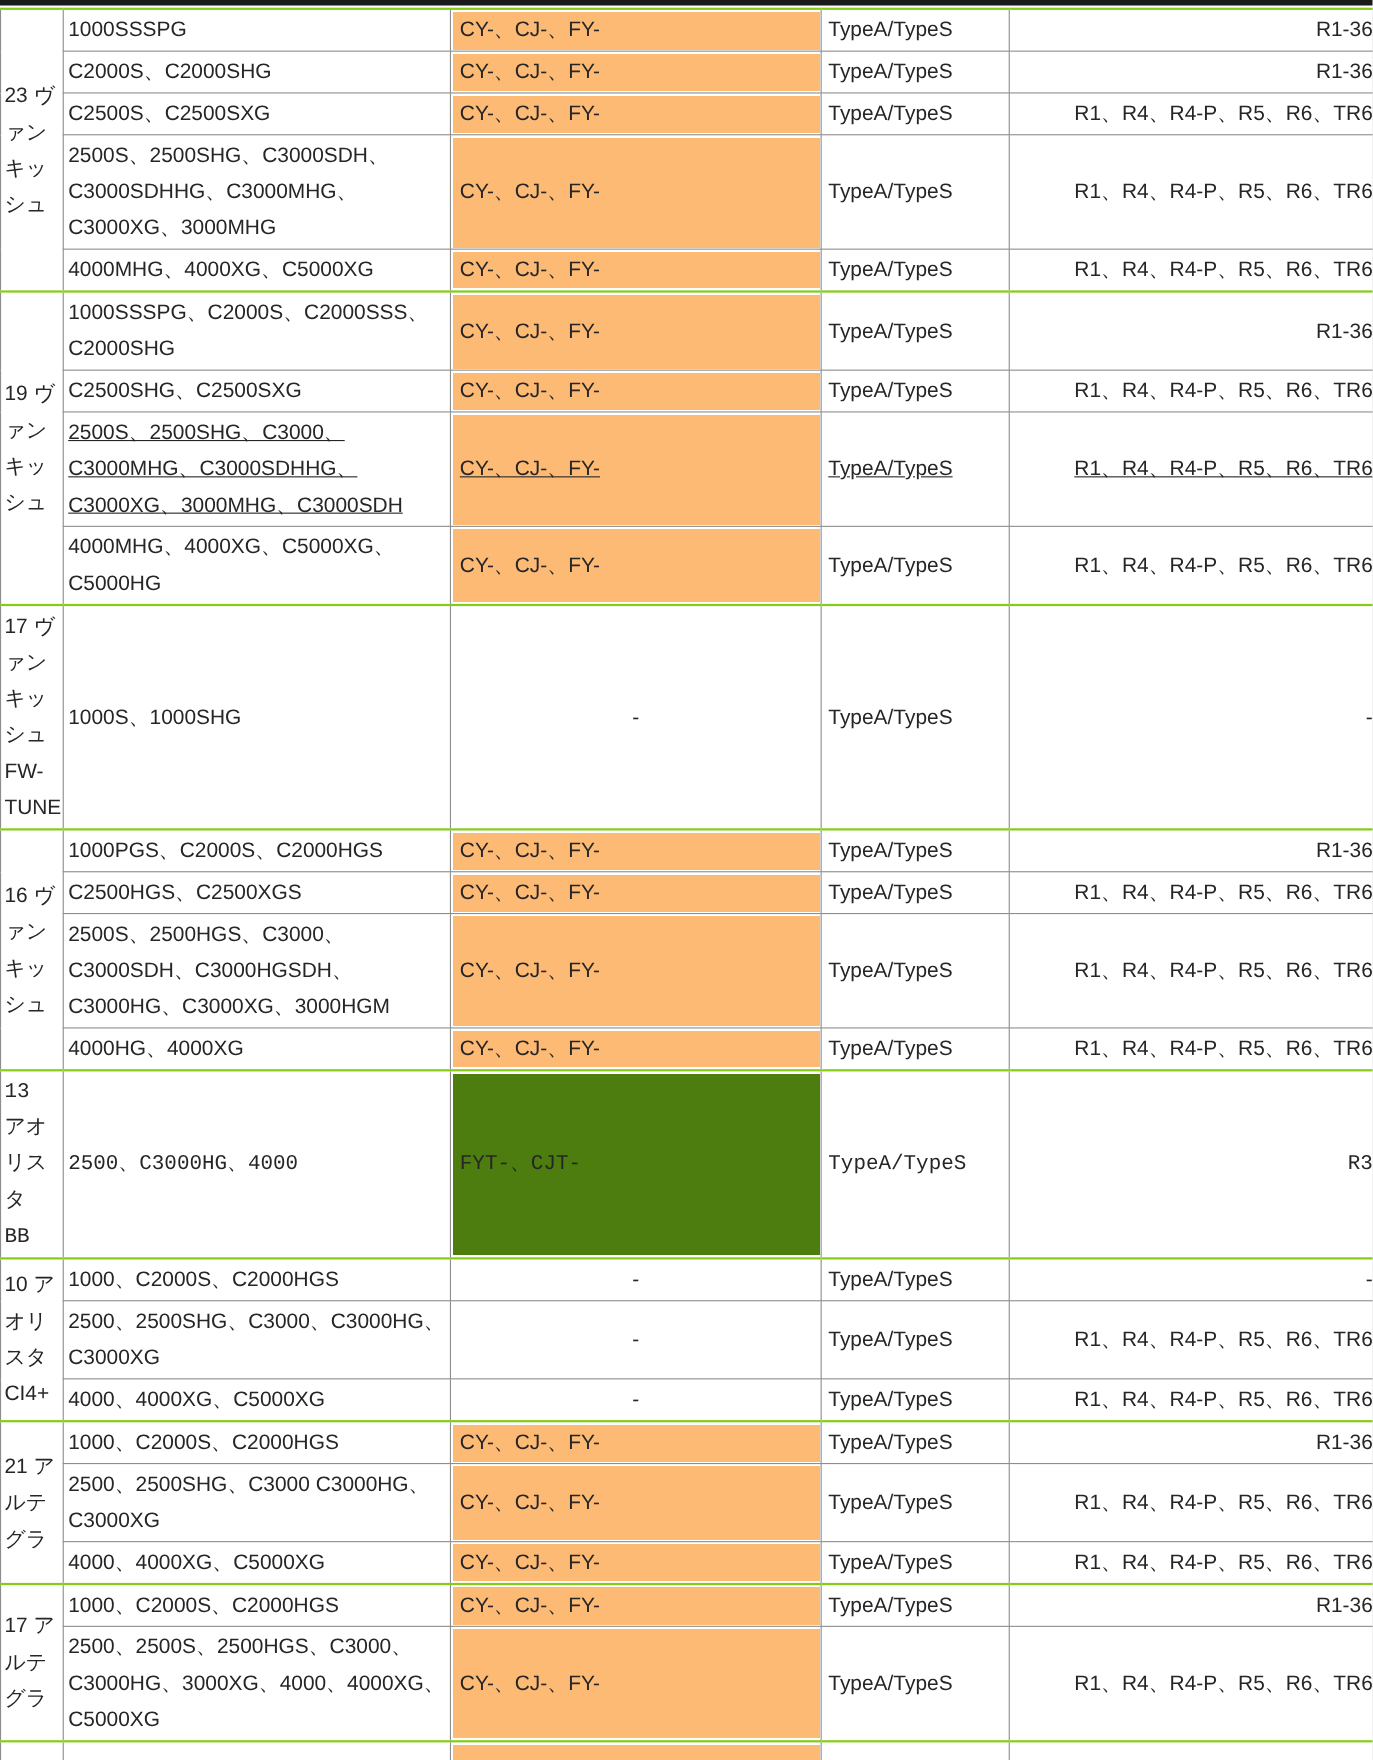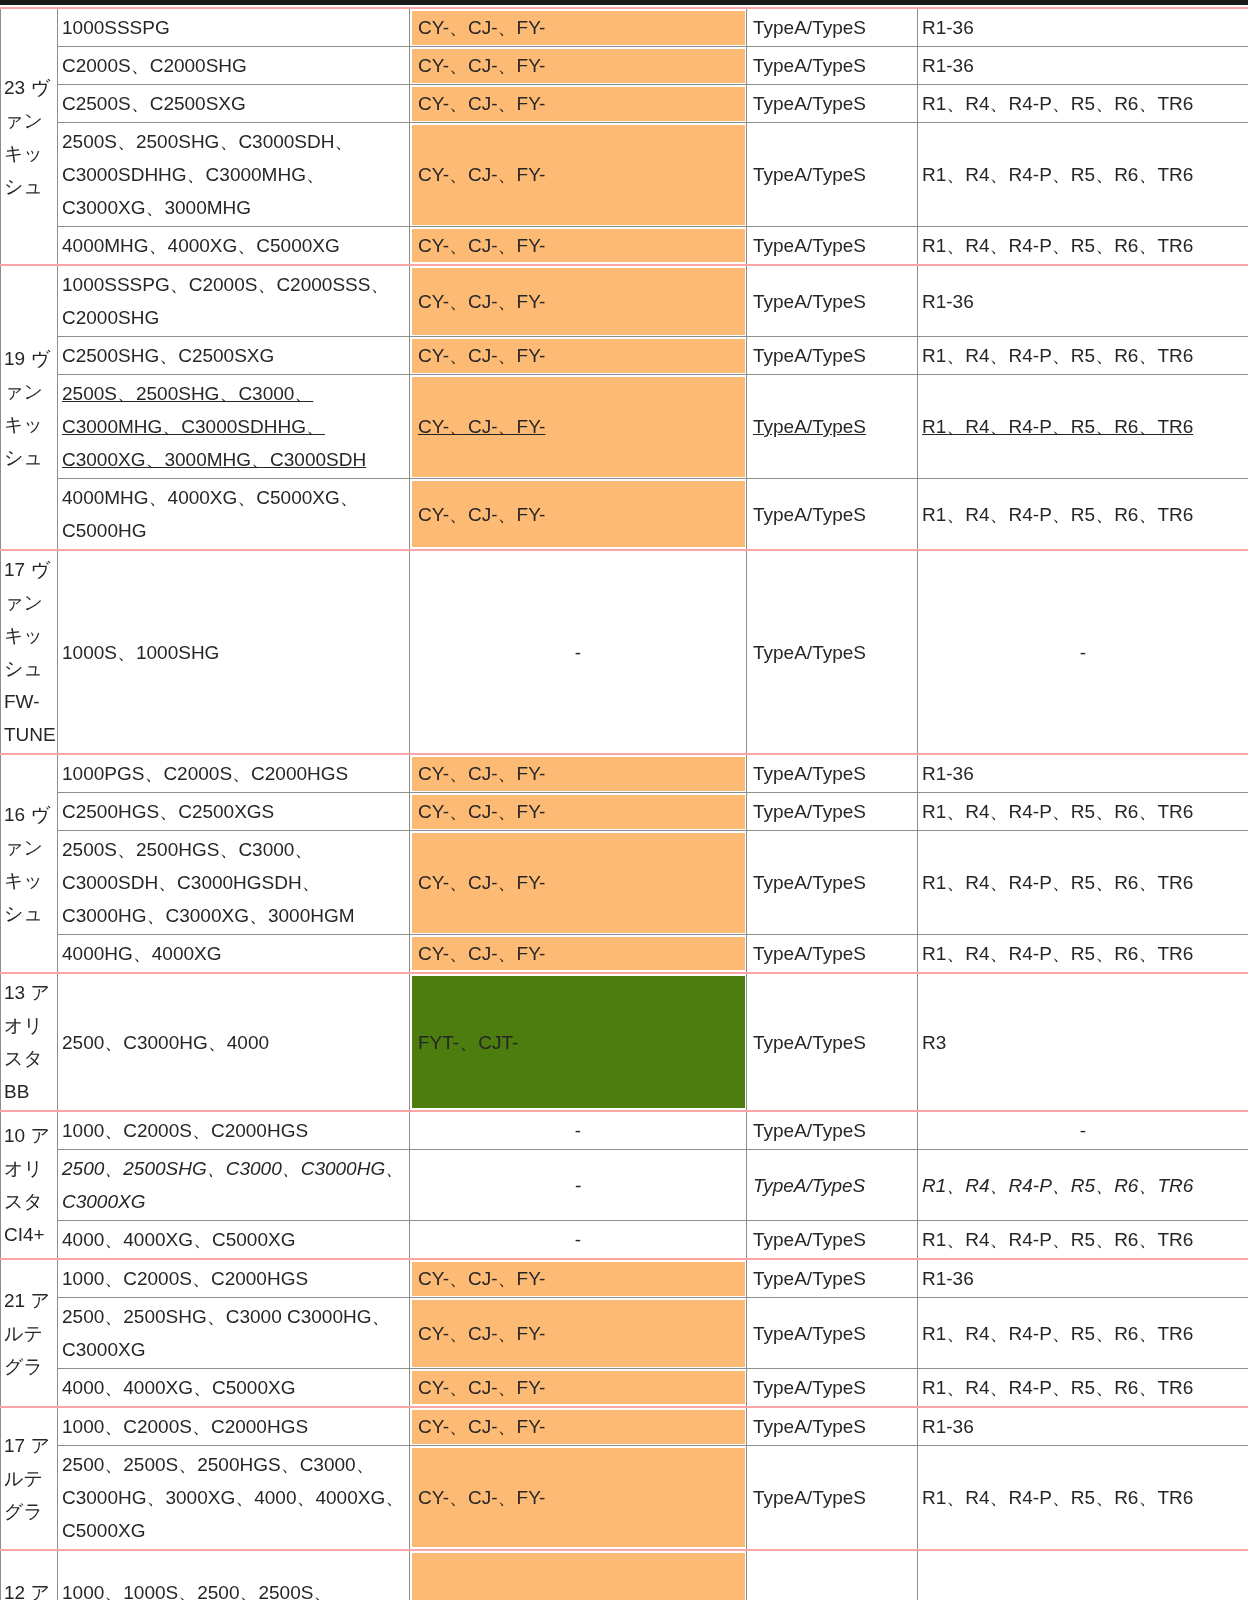--- a/index.html
+++ b/index.html
@@ -1,35 +1,35 @@
 <!DOCTYPE html>
 <html><head>
 <meta charset="utf-8">
 <style>
   html,body { margin:0; padding:0; background:#ffffff; }
   body { font-family:"Liberation Sans","DejaVu Sans",sans-serif; color:#262626; }
   .page { width:1248px; height:1600px; overflow:hidden; background:#fff; position:relative; }
   .top-rule { height:5px; background:#1a1a1a; }
   table.compat { border-collapse:collapse; table-layout:fixed; width:1248px; margin-top:2px; font-size:19px; }
   td { border:1px solid #8d8d8d; vertical-align:middle; overflow:hidden; }
-  tr.section-start > td { border-top:2px solid #fca5a5; }
+  tr.section-start > td { border-top:2px solid #84cc16; }
   td.series {
     padding:2px 1px 2px 3px; line-height:33px;
     word-break:break-word; overflow-wrap:break-word; white-space:normal;
     background:#fff;
   }
   td.models { padding:2px 2px 2px 4px; line-height:33px; word-break:break-word; overflow-wrap:break-word; }
   td.codes { line-height:33px; }
   td.codes.bg-green { background:#fdba74; background-clip:content-box; padding:2px; }
   td.codes.bg-yellow { background:#4d7c0f; background-clip:content-box; padding:2px; }
   td.codes .pad { padding-left:6px; }
   td.center { text-align:center; padding:0; }
   td.type { padding:0 0 0 6px; line-height:33px; }
   td.type.center { padding:0; }
-  td.rcodes { padding:0 0 0 4px; line-height:33px; }
+  td.rcodes { padding:0 0 0 4px; line-height:33px;text-align:right; }
   td.rcodes.center { padding:0; }
 </style>
 </head>
 <body>
 
 <div class="page">
   <div class="top-rule"></div>
   <table class="compat">
     <colgroup>
       <col style="width:57px">
@@ -146,37 +146,37 @@
           <td class="rcodes">R1、R4、R4-P、R5、R6、TR6</td>
         </tr>
         <tr style="height: 33px;">
           <td class="models">4000HG、4000XG</td>
           <td class="codes bg-green">
             <div class="pad">CY-、CJ-、FY-</div>
           </td>
           <td class="type">TypeA/TypeS</td>
           <td class="rcodes">R1、R4、R4-P、R5、R6、TR6</td>
         </tr>
-        <tr class="section-start" style="height: 135px;">
+        <tr class="section-start" style="height: 135px; font-family: Liberation Mono, monospace;">
           <td rowspan="1" class="series">13 アオリスタ BB</td>
           <td class="models">2500、C3000HG、4000</td>
           <td class="codes bg-yellow">
             <div class="pad">FYT-、CJT-</div>
           </td>
           <td class="type">TypeA/TypeS</td>
           <td class="rcodes">R3</td>
         </tr>
         <tr class="section-start" style="height: 33px;">
           <td rowspan="3" class="series">10 アオリスタ CI4+</td>
           <td class="models">1000、C2000S、C2000HGS</td>
           <td class="codes center">-</td>
           <td class="type">TypeA/TypeS</td>
           <td class="rcodes center">-</td>
         </tr>
-        <tr style="height: 67px; font-style: italic;">
+        <tr style="height: 67px;">
           <td class="models">2500、2500SHG、C3000、C3000HG、C3000XG</td>
           <td class="codes center">-</td>
           <td class="type">TypeA/TypeS</td>
           <td class="rcodes">R1、R4、R4-P、R5、R6、TR6</td>
         </tr>
         <tr style="height: 33px;">
           <td class="models">4000、4000XG、C5000XG</td>
           <td class="codes center">-</td>
           <td class="type">TypeA/TypeS</td>
           <td class="rcodes">R1、R4、R4-P、R5、R6、TR6</td>

